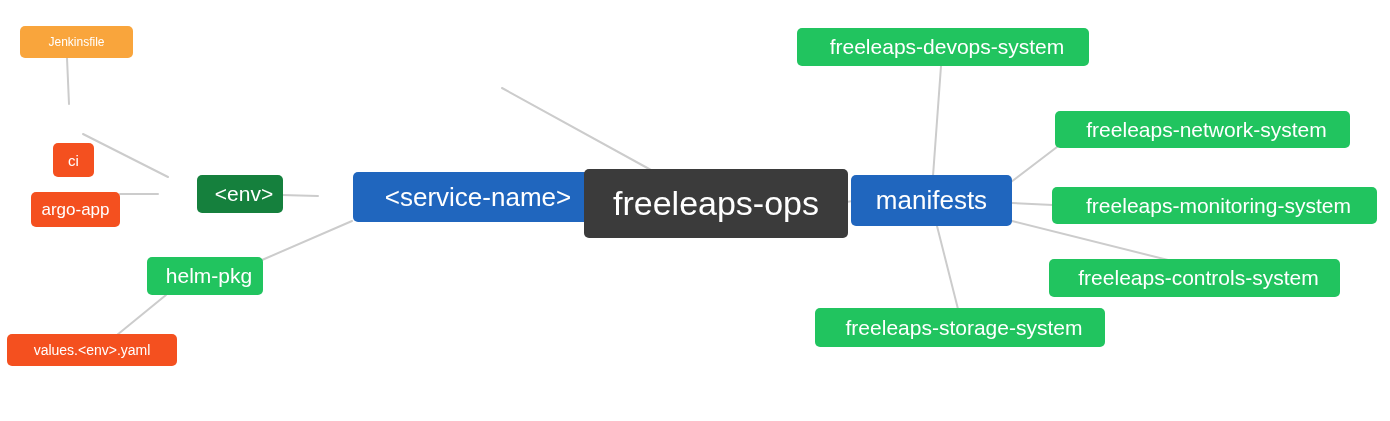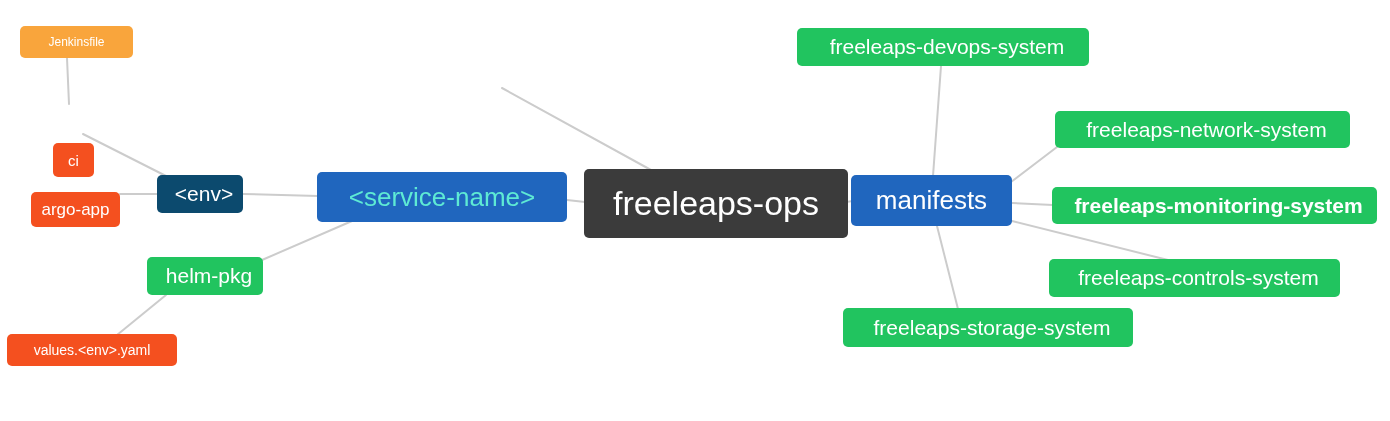--- a/index.html
+++ b/index.html
@@ -76,25 +76,25 @@
     <line x1="941" y1="66" x2="933" y2="176" stroke="#cccccc"></line>
     <line x1="1011" y1="182" x2="1057" y2="147" stroke="#cccccc"></line>
     <line x1="1012" y1="203" x2="1053" y2="205" stroke="#cccccc"></line>
     <line x1="1012" y1="221" x2="1168" y2="260" stroke="#cccccc"></line>
     <line x1="937" y1="226" x2="958" y2="309" stroke="#cccccc"></line>
   </svg>
 
   <div class="node n-jenkinsfile c-orange" style="background: rgb(249, 165, 60); color: rgb(255, 255, 255);">Jenkinsfile</div>
   <div class="node n-ci c-red" style="background: rgb(244, 80, 31); color: rgb(255, 255, 255);">ci</div>
   <div class="node n-argo-app c-red" style="background: rgb(244, 80, 31); color: rgb(255, 255, 255);">argo-app</div>
-  <div class="node n-env c-green" style="background: #0c4a6e; color: rgb(255, 255, 255);">&lt;env&gt;</div>
+  <div class="node n-env c-green" style="background: #15803d; color: rgb(255, 255, 255); margin-left: 40px;">&lt;env&gt;</div>
   <div class="node n-helm-pkg c-green" style="background: rgb(33, 196, 95); color: rgb(255, 255, 255);">helm-pkg</div>
   <div class="node n-values-env-yaml c-red" style="background: rgb(244, 80, 31); color: rgb(255, 255, 255);">values.&lt;env&gt;.yaml</div>
-  <div class="node n-service-name c-blue" style="background: rgb(32, 102, 190); color: #5eead4;">&lt;service-name&gt;</div>
+  <div class="node n-service-name c-blue" style="background: rgb(32, 102, 190); color: #ffffff; margin-left: 36px;">&lt;service-name&gt;</div>
   <div class="node n-freeleaps-ops c-dark" style="background: rgb(59, 59, 59); color: rgb(255, 255, 255);">freeleaps-ops</div>
   <div class="node n-manifests c-blue" style="background: rgb(32, 102, 190); color: rgb(255, 255, 255);">manifests</div>
   <div class="node n-devops-system c-green" style="background: rgb(33, 196, 95); color: rgb(255, 255, 255);">freeleaps-devops-system</div>
   <div class="node n-network-system c-green" style="background: rgb(33, 196, 95); color: rgb(255, 255, 255);">freeleaps-network-system</div>
-  <div class="node n-monitoring-system c-green" style="background: rgb(33, 196, 95); color: rgb(255, 255, 255); font-weight: bold;">freeleaps-monitoring-system</div>
+  <div class="node n-monitoring-system c-green" style="background: rgb(33, 196, 95); color: rgb(255, 255, 255);">freeleaps-monitoring-system</div>
   <div class="node n-controls-system c-green" style="background: rgb(33, 196, 95); color: rgb(255, 255, 255);">freeleaps-controls-system</div>
-  <div class="node n-storage-system c-green" style="background: rgb(33, 196, 95); color: rgb(255, 255, 255); margin-left: 28px;">freeleaps-storage-system</div>
+  <div class="node n-storage-system c-green" style="background: rgb(33, 196, 95); color: rgb(255, 255, 255);">freeleaps-storage-system</div>
 
 </div>
 
 </body></html>

